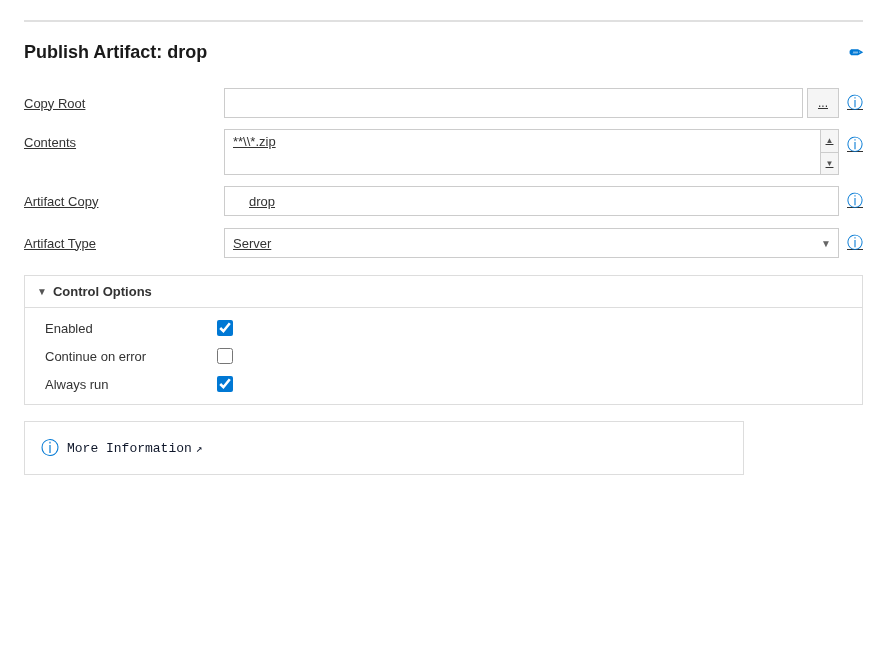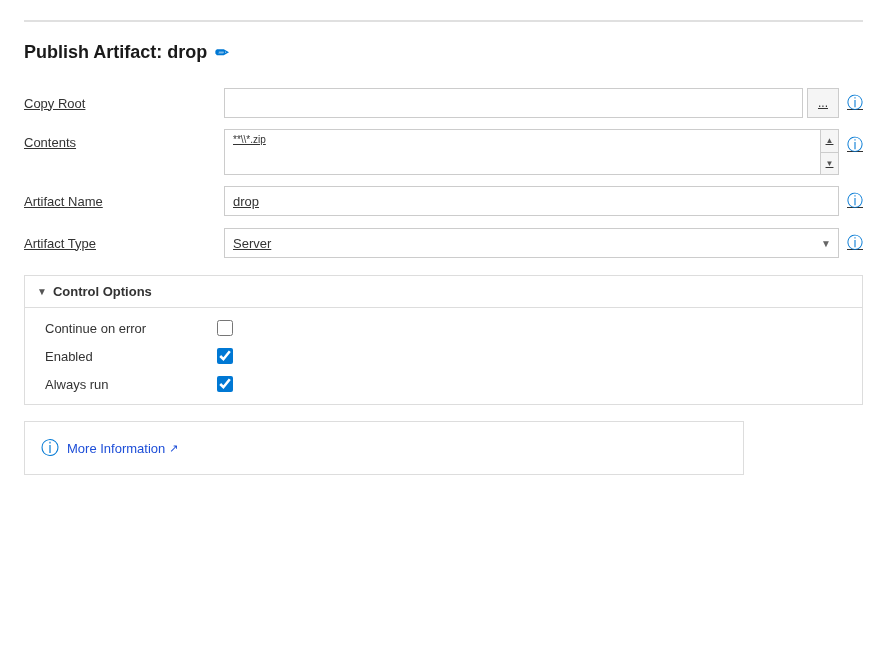--- a/index.html
+++ b/index.html
@@ -14,20 +14,21 @@
     }
 
     .page-title {
       display: flex;
       align-items: center;
       gap: 8px;
       margin-bottom: 24px;
       font-size: 18px;
       font-weight: 600;
       color: #1a1a1a;
+      justify-content: space-between;
     }
 
     .edit-icon {
       color: #0078d4;
       font-size: 16px;
       cursor: pointer;
     }
 
     .form-section {
       margin-bottom: 4px;
@@ -52,39 +53,39 @@
       display: flex;
       align-items: center;
       flex: 1;
       gap: 4px;
     }
 
     .text-input {
       flex: 1;
       height: 30px;
       border: 1px solid #ccc;
-      padding: 4px 8px;
+      padding: 4px 24px;
       font-size: 13px;
       color: #333;
       outline: none;
       background: #fff;
     }
 
     .textarea-wrap {
       flex: 1;
       position: relative;
       display: flex;
     }
 
     .textarea-input {
       flex: 1;
       height: 46px;
       border: 1px solid #ccc;
       padding: 4px 20px 4px 8px;
-      font-size: 10px;
+      font-size: 13px;
       color: #333;
       resize: none;
       outline: none;
       background: #fff;
       font-family: "Segoe UI", Arial, sans-serif;
     }
 
     .spinner-btns {
       display: flex;
       flex-direction: column;
@@ -228,27 +229,28 @@
       max-width: 720px;
     }
 
     .more-info-icon {
       color: #0078d4;
       font-size: 18px;
       flex-shrink: 0;
     }
 
     .more-info-link {
-      color: #1d4ed8;
+      color: #0f172a;
       font-size: 13px;
       text-decoration: none;
       display: flex;
       align-items: center;
       gap: 4px;
       cursor: pointer;
+      font-family: Liberation Mono, monospace;
     }
 
     .external-icon {
       font-size: 11px;
     }
 
     
     .top-divider {
       height: 2px;
       background: #e0e0e0;
@@ -284,21 +286,21 @@
         <div class="spinner-btns">
           <button class="spinner-btn">▲</button>
           <button class="spinner-btn">▼</button>
         </div>
       </div>
       <span class="info-icon" style="margin-top:6px;">ⓘ</span>
     </div>
   </div>
 
   <div class="form-row">
-    <div class="form-label">Artifact Name</div>
+    <div class="form-label">Artifact Copy</div>
     <div class="form-control-wrap">
       <input type="text" class="text-input" value="drop" style="">
       <span class="info-icon">ⓘ</span>
     </div>
   </div>
 
   <div class="form-row">
     <div class="form-label">Artifact Type</div>
     <div class="form-control-wrap">
       <div class="select-wrap">
@@ -317,27 +319,27 @@
 </div>
 
 <div class="control-options">
   <div class="control-options-header">
     <span class="collapse-icon">▼</span>
     <span>Control Options</span>
   </div>
   <div class="control-options-body">
 
     <div class="checkbox-row">
+      <span class="checkbox-label">Enabled</span>
+      <input type="checkbox" class="checkbox-input" checked="" style="">
+    </div>
+
+    <div class="checkbox-row">
       <span class="checkbox-label">Continue on error</span>
       <input type="checkbox" class="checkbox-input" style="">
-    </div>
-
-    <div class="checkbox-row">
-      <span class="checkbox-label">Enabled</span>
-      <input type="checkbox" class="checkbox-input" checked="" style="">
     </div>
 
     <div class="checkbox-row">
       <span class="checkbox-label">Always run</span>
       <input type="checkbox" class="checkbox-input" checked="" style="">
     </div>
 
   </div>
 </div>
 

